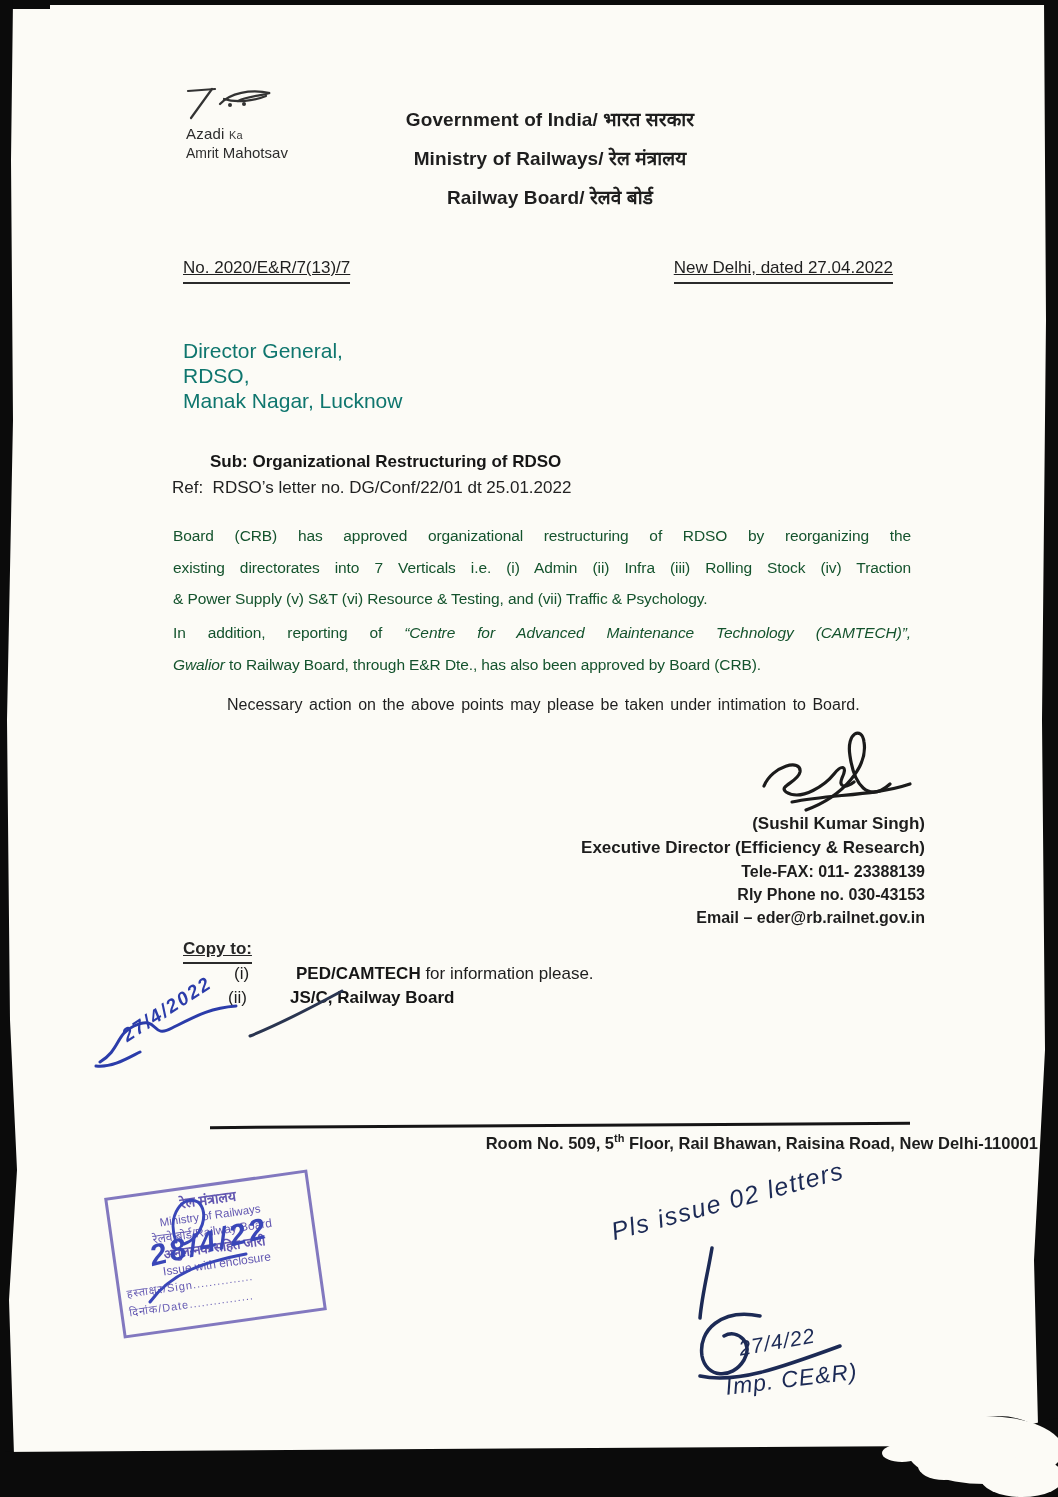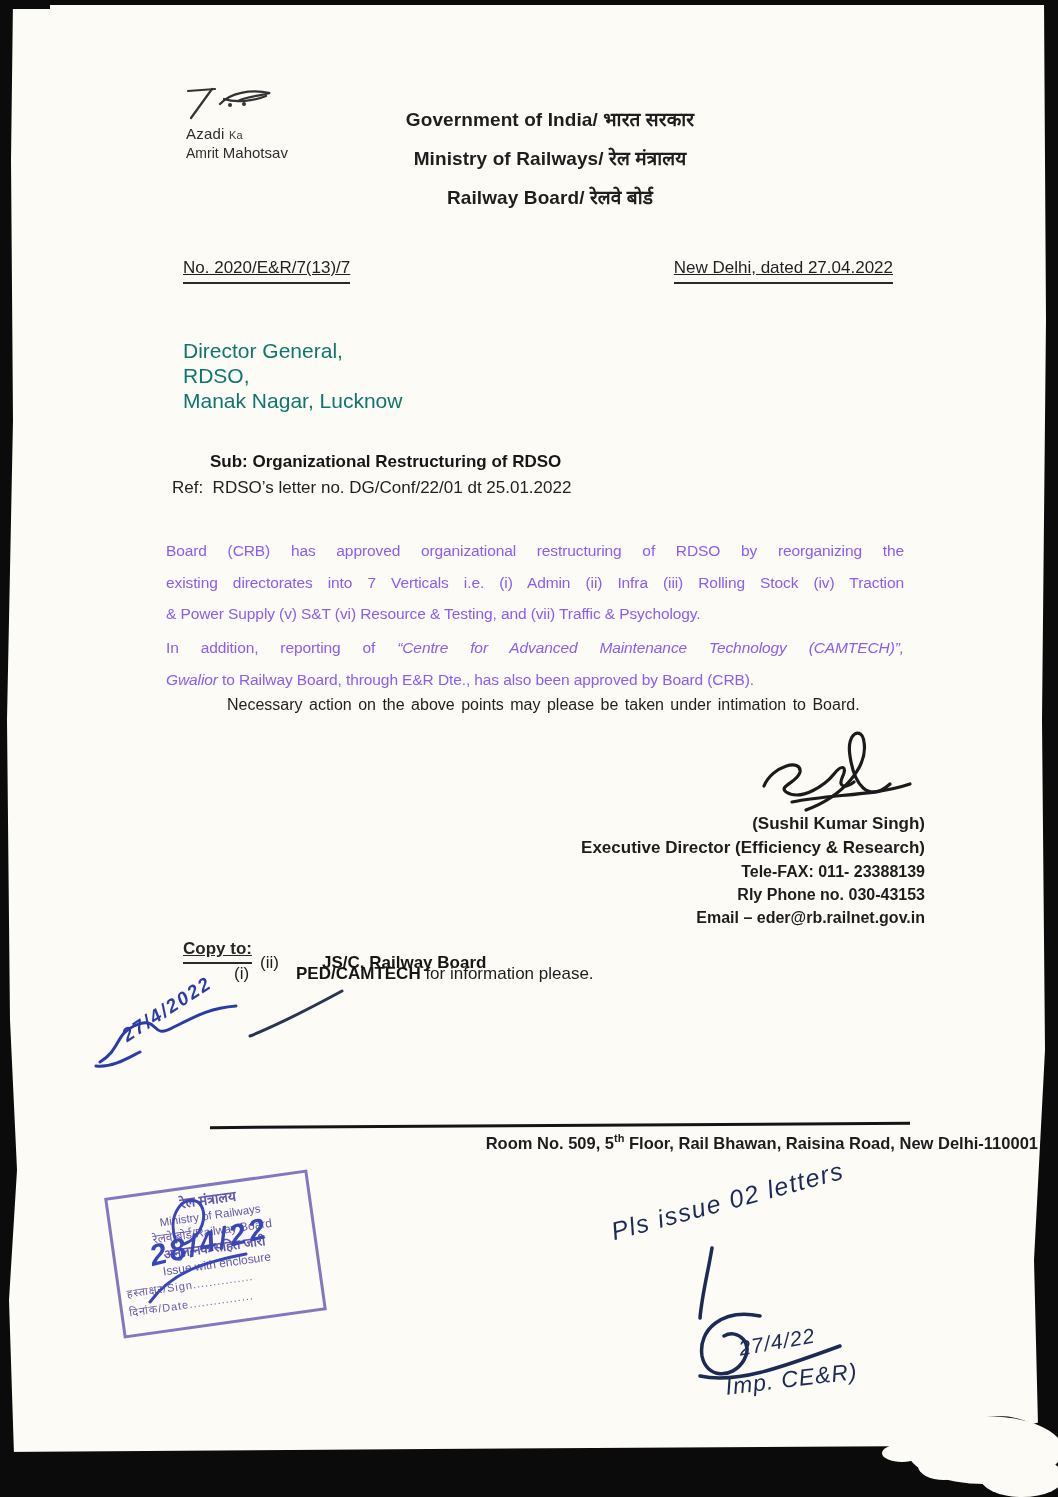--- a/index.html
+++ b/index.html
@@ -27,37 +27,37 @@
 
   
   #refrow{left:183px;top:258px;width:710px;display:flex;justify-content:space-between;
           font-size:17px;font-weight:500;color:#1f1f1f;}
 
   #addr{left:183px;top:338px;font-size:21px;line-height:25px;color:#0f766e;}
 
   #sub{left:183px;top:452px;font-size:17px;margin-left:27px;}
   #refline{left:172px;top:478px;font-size:17px;color:#222;text-align:center;}
 
-  .para{left:166px;width:738px;font-size:15.5px;line-height:31.5px;color:#8b5cf6;letter-spacing:-0.1px;margin-top:15px;}
+  .para{left:173px;width:738px;font-size:15.5px;line-height:31.5px;color:#14532d;letter-spacing:-0.1px;}
   #p1{top:520px;}
   #p2{top:617px;}
   .jline{text-align:justify;text-align-last:justify;white-space:nowrap;}
   .lline{text-align:left;white-space:nowrap;}
   #p3{left:183px;top:696px;font-size:16px;color:#1f1f1f;word-spacing:2px;white-space:nowrap;margin-left:44px;}
 
   #sigsvg{left:748px;top:722px;}
 
   #sigblk{left:470px;top:812px;width:455px;text-align:right;color:#1d1d1d;}
   #sigblk .nm,#sigblk .ds{font-size:17px;font-weight:700;line-height:24px;}
   #sigblk .ct{font-size:16px;font-weight:600;line-height:23px;}
 
   #copyhead{left:183px;top:939px;font-size:17px;font-weight:600;}
   .copyrow{left:228px;font-size:17px;display:flex;color:#1e1e1e;}
   #cr1{top:964px;}
-  #cr2{top:953px;margin-left:32px;}
+  #cr2{top:988px;}
   .cnum{width:62px;}
   #cr1 .cnum{padding-left:6px;}
 
   #bluedate{left:118px;top:1028px;font-size:19px;color:#2b3caa;font-style:italic;
             transform:rotate(-33deg);transform-origin:left top;letter-spacing:2px;font-weight:600;}
 
   #frule{left:210px;top:1124px;width:700px;height:3px;background:#151515;transform:rotate(-0.35deg);}
   #ftext{left:20px;top:1132px;width:1018px;text-align:right;font-size:16.5px;font-weight:600;color:#1d1d1d;}
   #ftext sup{font-size:11px;}
 

